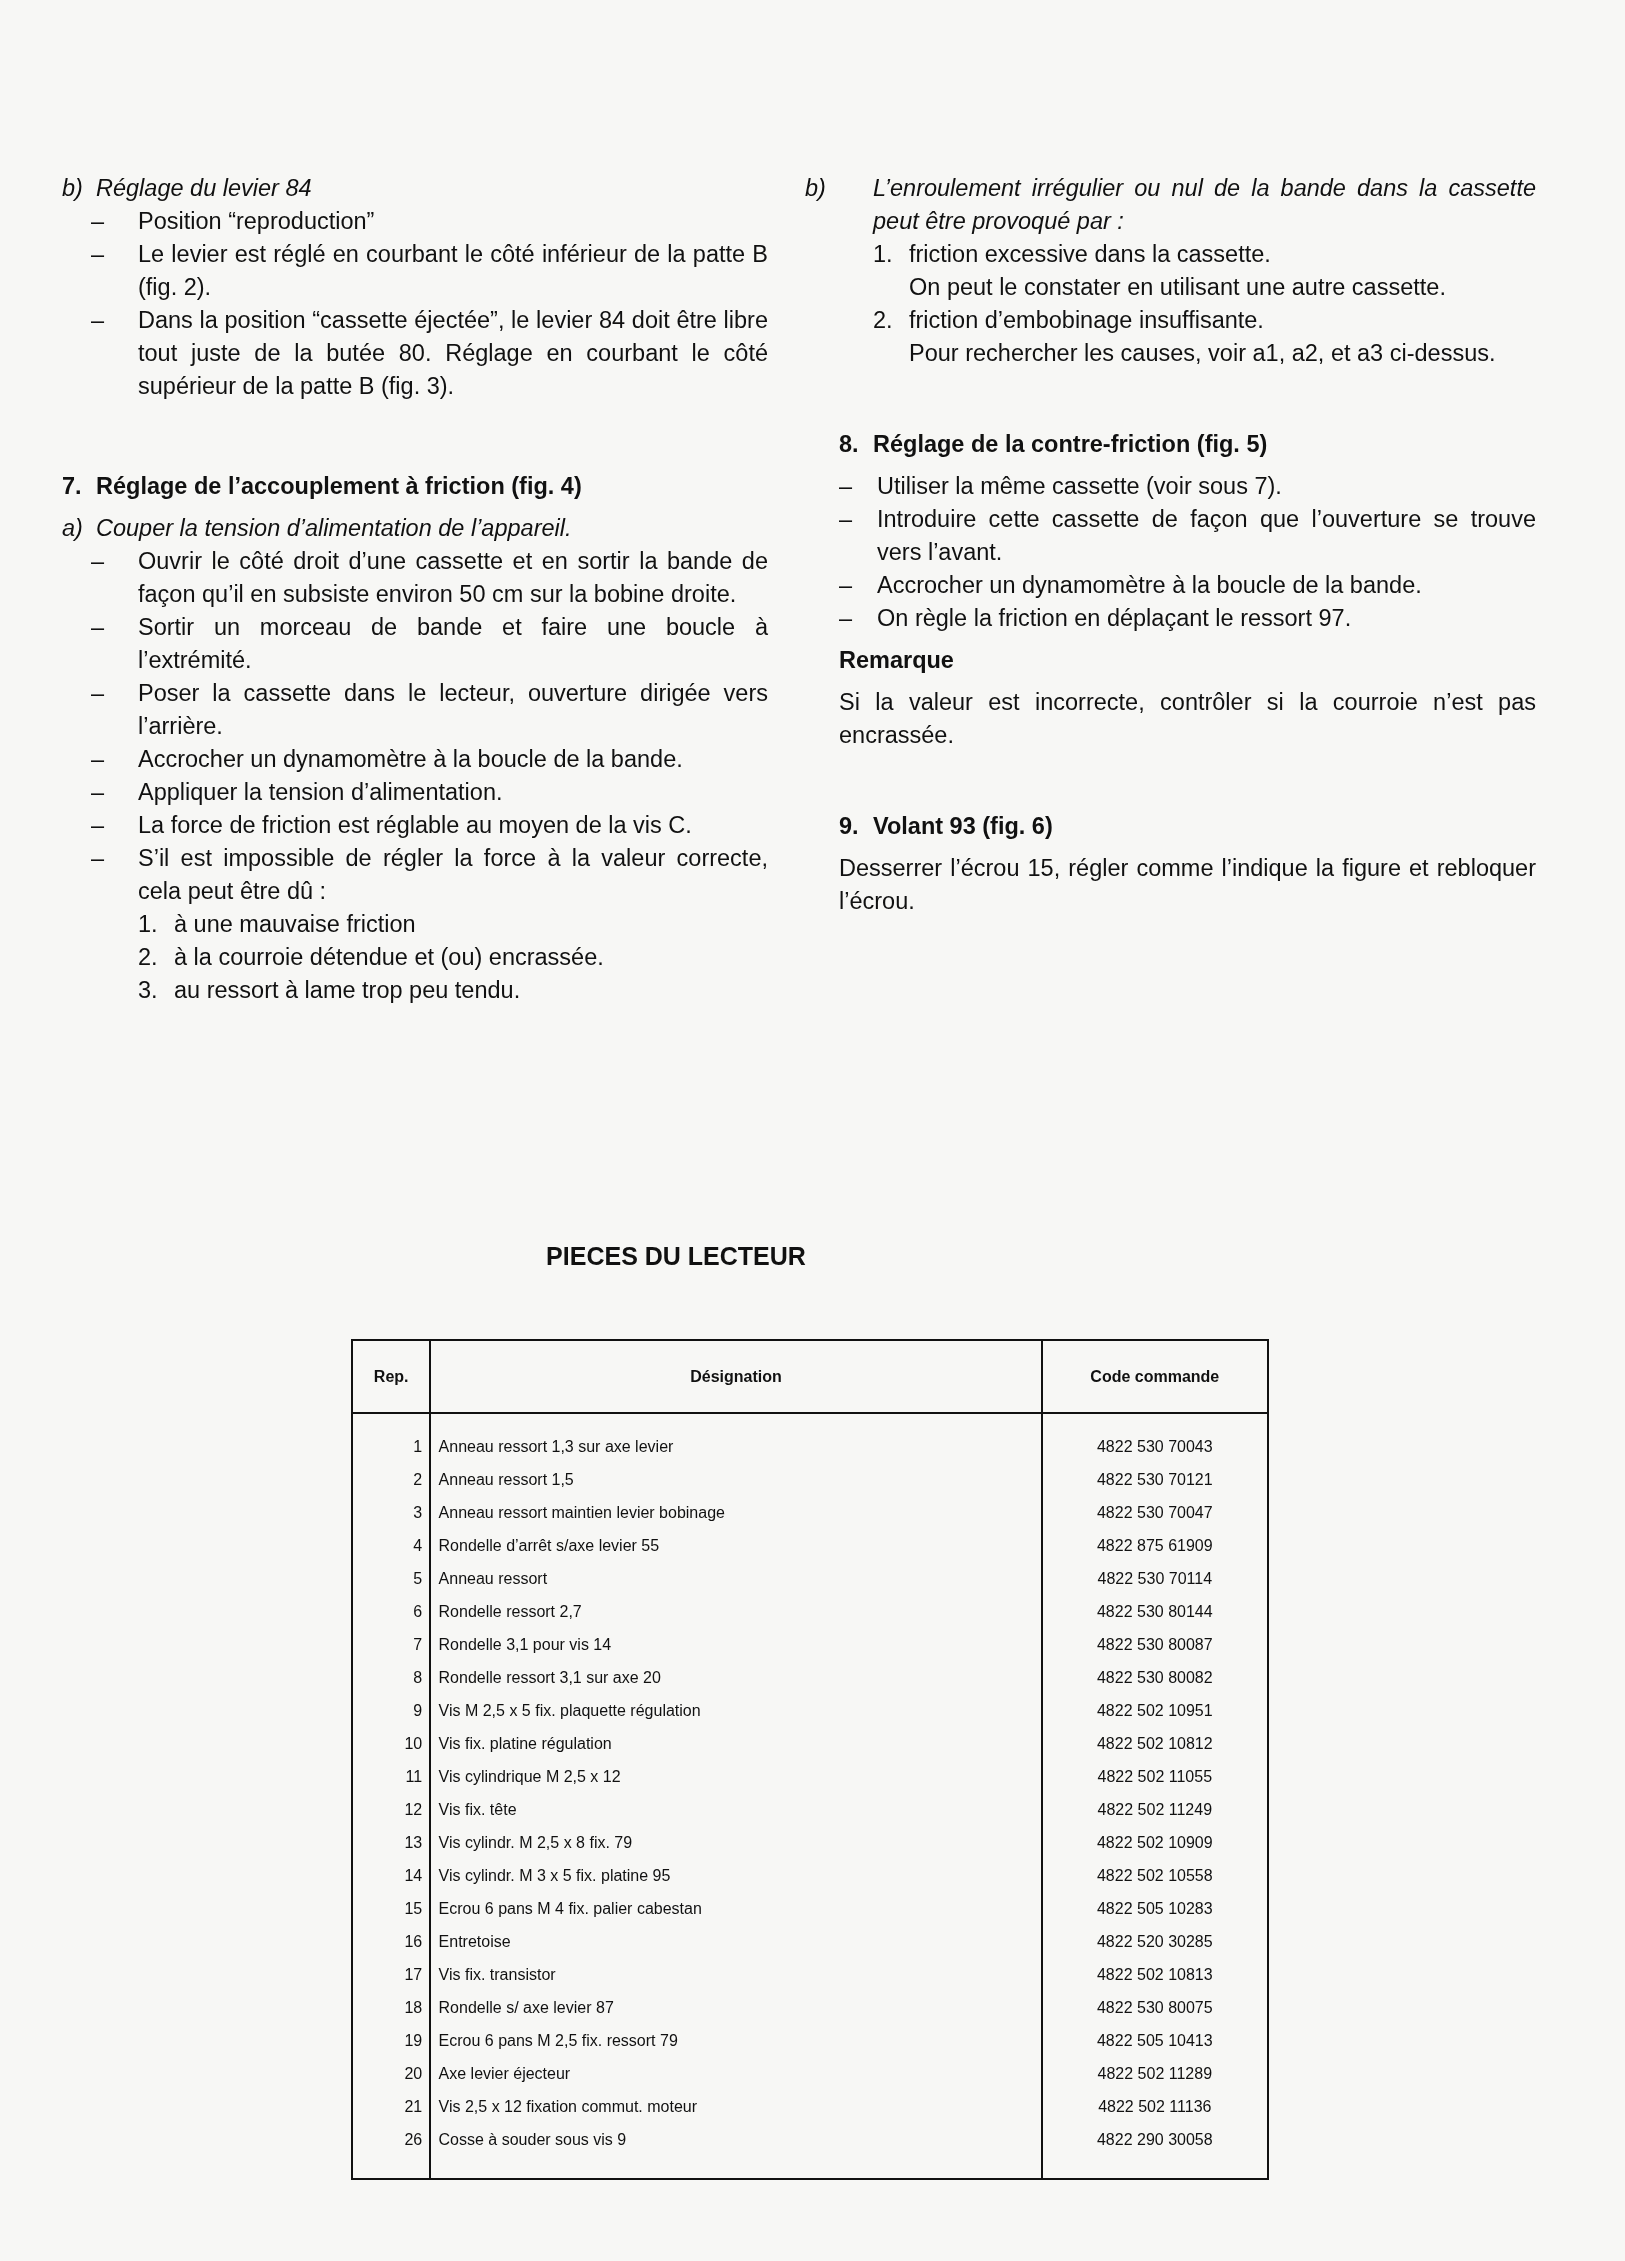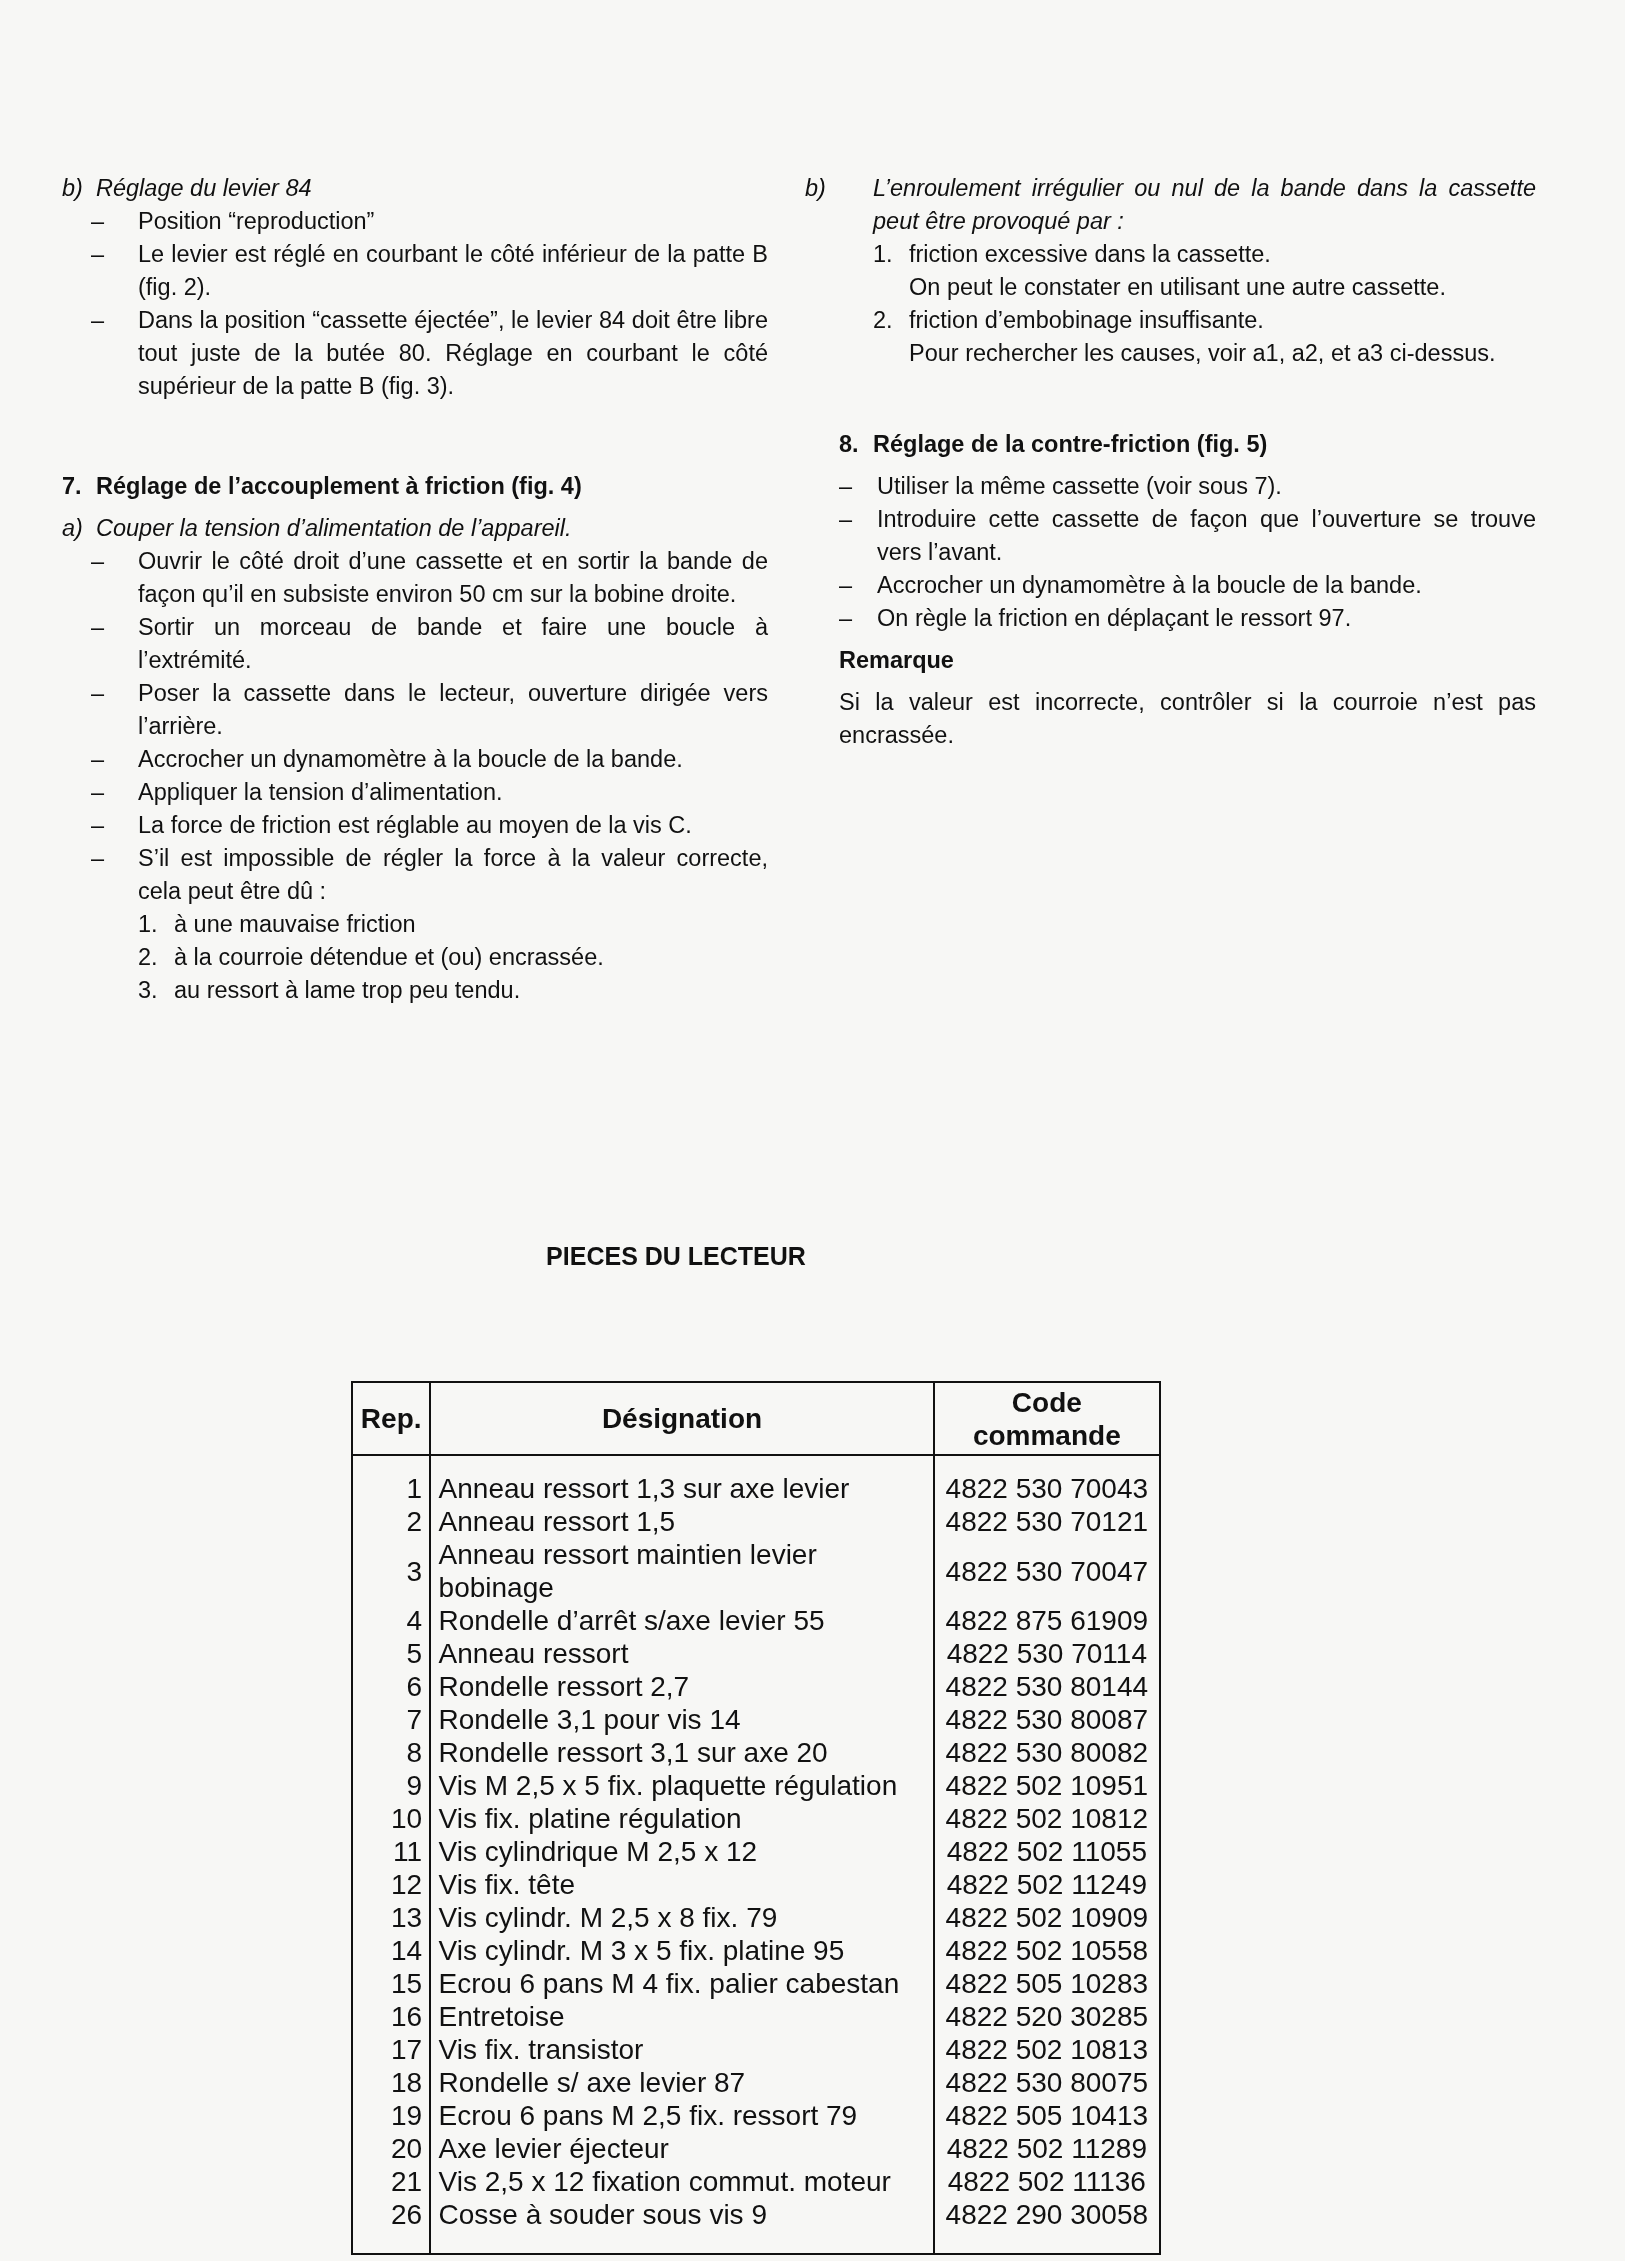--- a/index.html
+++ b/index.html
@@ -51,26 +51,25 @@
     top: 1242px;
     text-align: center;
     font-weight: bold;
     font-size: 25px;
   }
 
   table.parts {
     position: absolute;
     left: 351px;
     top: 1339px;
-    width: 810px;
+    width: 918px;
     border-collapse: collapse;
-    font-size: 28px;
+    font-size: 16px;
     line-height: 33px;
     border: 2.7px solid #111;
-    margin-top: 42px;
   }
   table.parts th {
     font-weight: bold;
     height: 71px;
     border-bottom: 2.7px solid #111;
     vertical-align: middle;
   }
   table.parts th, table.parts td { padding: 0 7.2px; }
   table.parts .c-rep { width: 62px; border-right: 2.7px solid #111; text-align: right; }
   table.parts th.c-rep { text-align: center; }
@@ -139,20 +138,26 @@
     <ul class="dash">
       <li>Utiliser la même cassette (voir sous 7).</li>
       <li>Introduire cette cassette de façon que l’ouverture se trouve vers l’avant.</li>
       <li>Accrocher un dynamomètre à la boucle de la bande.</li>
       <li>On règle la friction en déplaçant le ressort 97.</li>
     </ul>
     <div class="heading" style="margin-top:9px;margin-bottom:9px;">Remarque</div>
     <p>Si la valeur est incorrecte, contrôler si la courroie n’est pas encrassée.</p>
   </div>
 
+  <div style="margin-top:58px;">
+    <div class="heading" style="margin-bottom:9px;">
+      <span class="num">9.</span><span>Volant 93 (fig. 6)</span>
+    </div>
+    <p>Desserrer l’écrou 15, régler comme l’indique la figure et rebloquer l’écrou.</p>
+  </div>
 </div>
 
 <div class="pieces-title">PIECES DU LECTEUR</div>
 
 <table class="parts">
   <thead>
     <tr>
       <th class="c-rep">Rep.</th>
       <th class="c-des">Désignation</th>
       <th class="c-code">Code commande</th>

